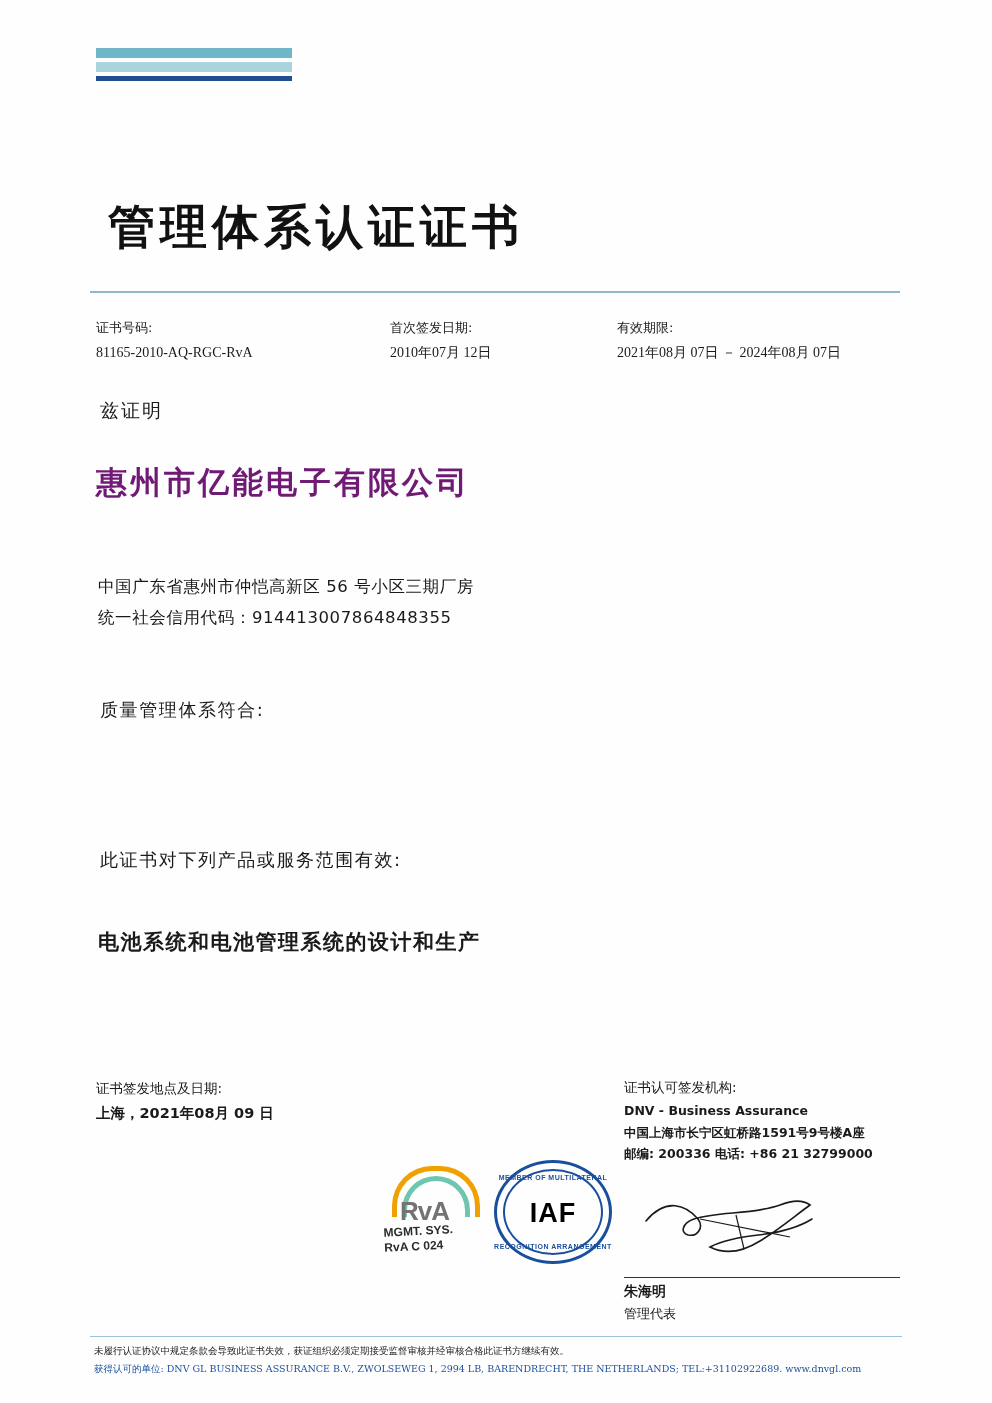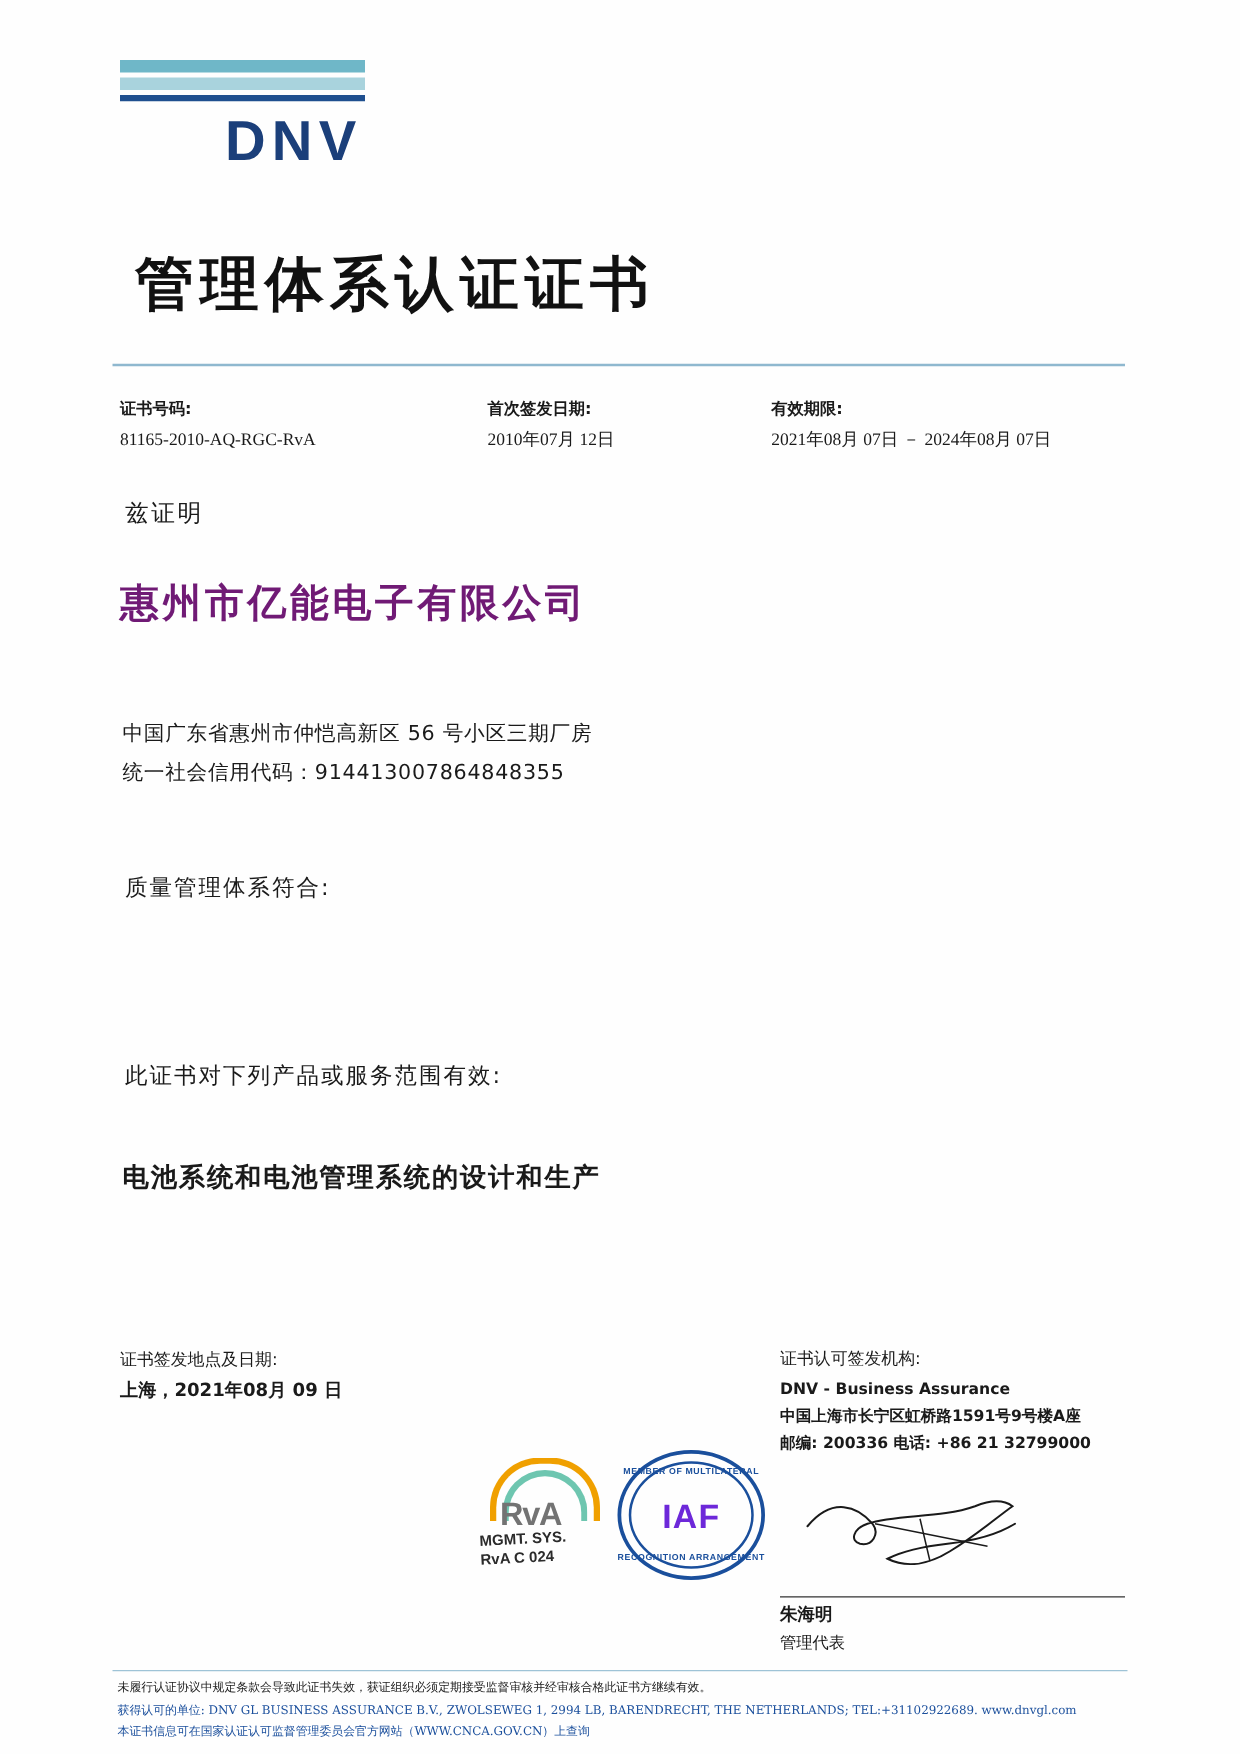--- a/index.html
+++ b/index.html
@@ -77,21 +77,21 @@
     width: 810px;
     font-size: 13.5px;
     line-height: 1.55;
     color: #1a1a1a;
   }
   .meta-col {
     position: absolute;
     top: 0;
   }
   .meta-col .lbl {
-    font-weight: bold;
+    font-weight: normal;
     font-family: "DejaVu Sans", sans-serif;
     font-size: 13px;
     white-space: nowrap;
   }
   .meta-col .val {
     font-family: Liberation Serif, serif;
     font-size: 14px;
     margin-top: 4px;
     white-space: nowrap;
   }
@@ -232,21 +232,21 @@
   }
   .iaf-ellipse.inner { inset: 9px; border-width: 2px; }
   .iaf-text {
     position: absolute;
     left: 0; right: 0;
     top: 38px;
     text-align: center;
     font-family: "Liberation Sans", sans-serif;
     font-size: 27px;
     font-weight: bold;
-    color: #6d28d9;
+    color: #000000;
     letter-spacing: 1px;
   }
   .iaf-top, .iaf-bottom {
     position: absolute;
     left: 0; right: 0;
     text-align: center;
     font-family: "Liberation Sans", sans-serif;
     font-size: 7px;
     font-weight: bold;
     color: #1a4f9c;
@@ -310,21 +310,20 @@
 <body>
 
 <div class="page">
 
   <div class="logo-block">
     <div class="logo-bars">
       <div class="bar bar-1"></div>
       <div class="bar bar-2"></div>
       <div class="bar bar-3"></div>
     </div>
-    <div class="logo-text">DNV</div>
   </div>
 
   <div class="cert-title">管理体系认证证书</div>
   <div class="title-rule"></div>
 
   <div class="meta">
     <div class="meta-col meta-c1">
       <div class="lbl">证书号码:</div>
       <div class="val">81165-2010-AQ-RGC-RvA</div>
     </div>
@@ -392,16 +391,15 @@
   </svg>
 
   <div class="sign-rule"></div>
   <div class="sign-name">朱海明</div>
   <div class="sign-role">管理代表</div>
 
   <div class="footer-rule"></div>
   <div class="footer">
     <div>未履行认证协议中规定条款会导致此证书失效，获证组织必须定期接受监督审核并经审核合格此证书方继续有效。</div>
     <div class="blue">获得认可的单位: DNV GL BUSINESS ASSURANCE B.V., ZWOLSEWEG 1, 2994 LB, BARENDRECHT, THE NETHERLANDS; TEL:+31102922689. www.dnvgl.com</div>
-    <div class="blue">本证书信息可在国家认证认可监督管理委员会官方网站（WWW.CNCA.GOV.CN）上查询</div>
   </div>
 
 </div>
 
 </body></html>

